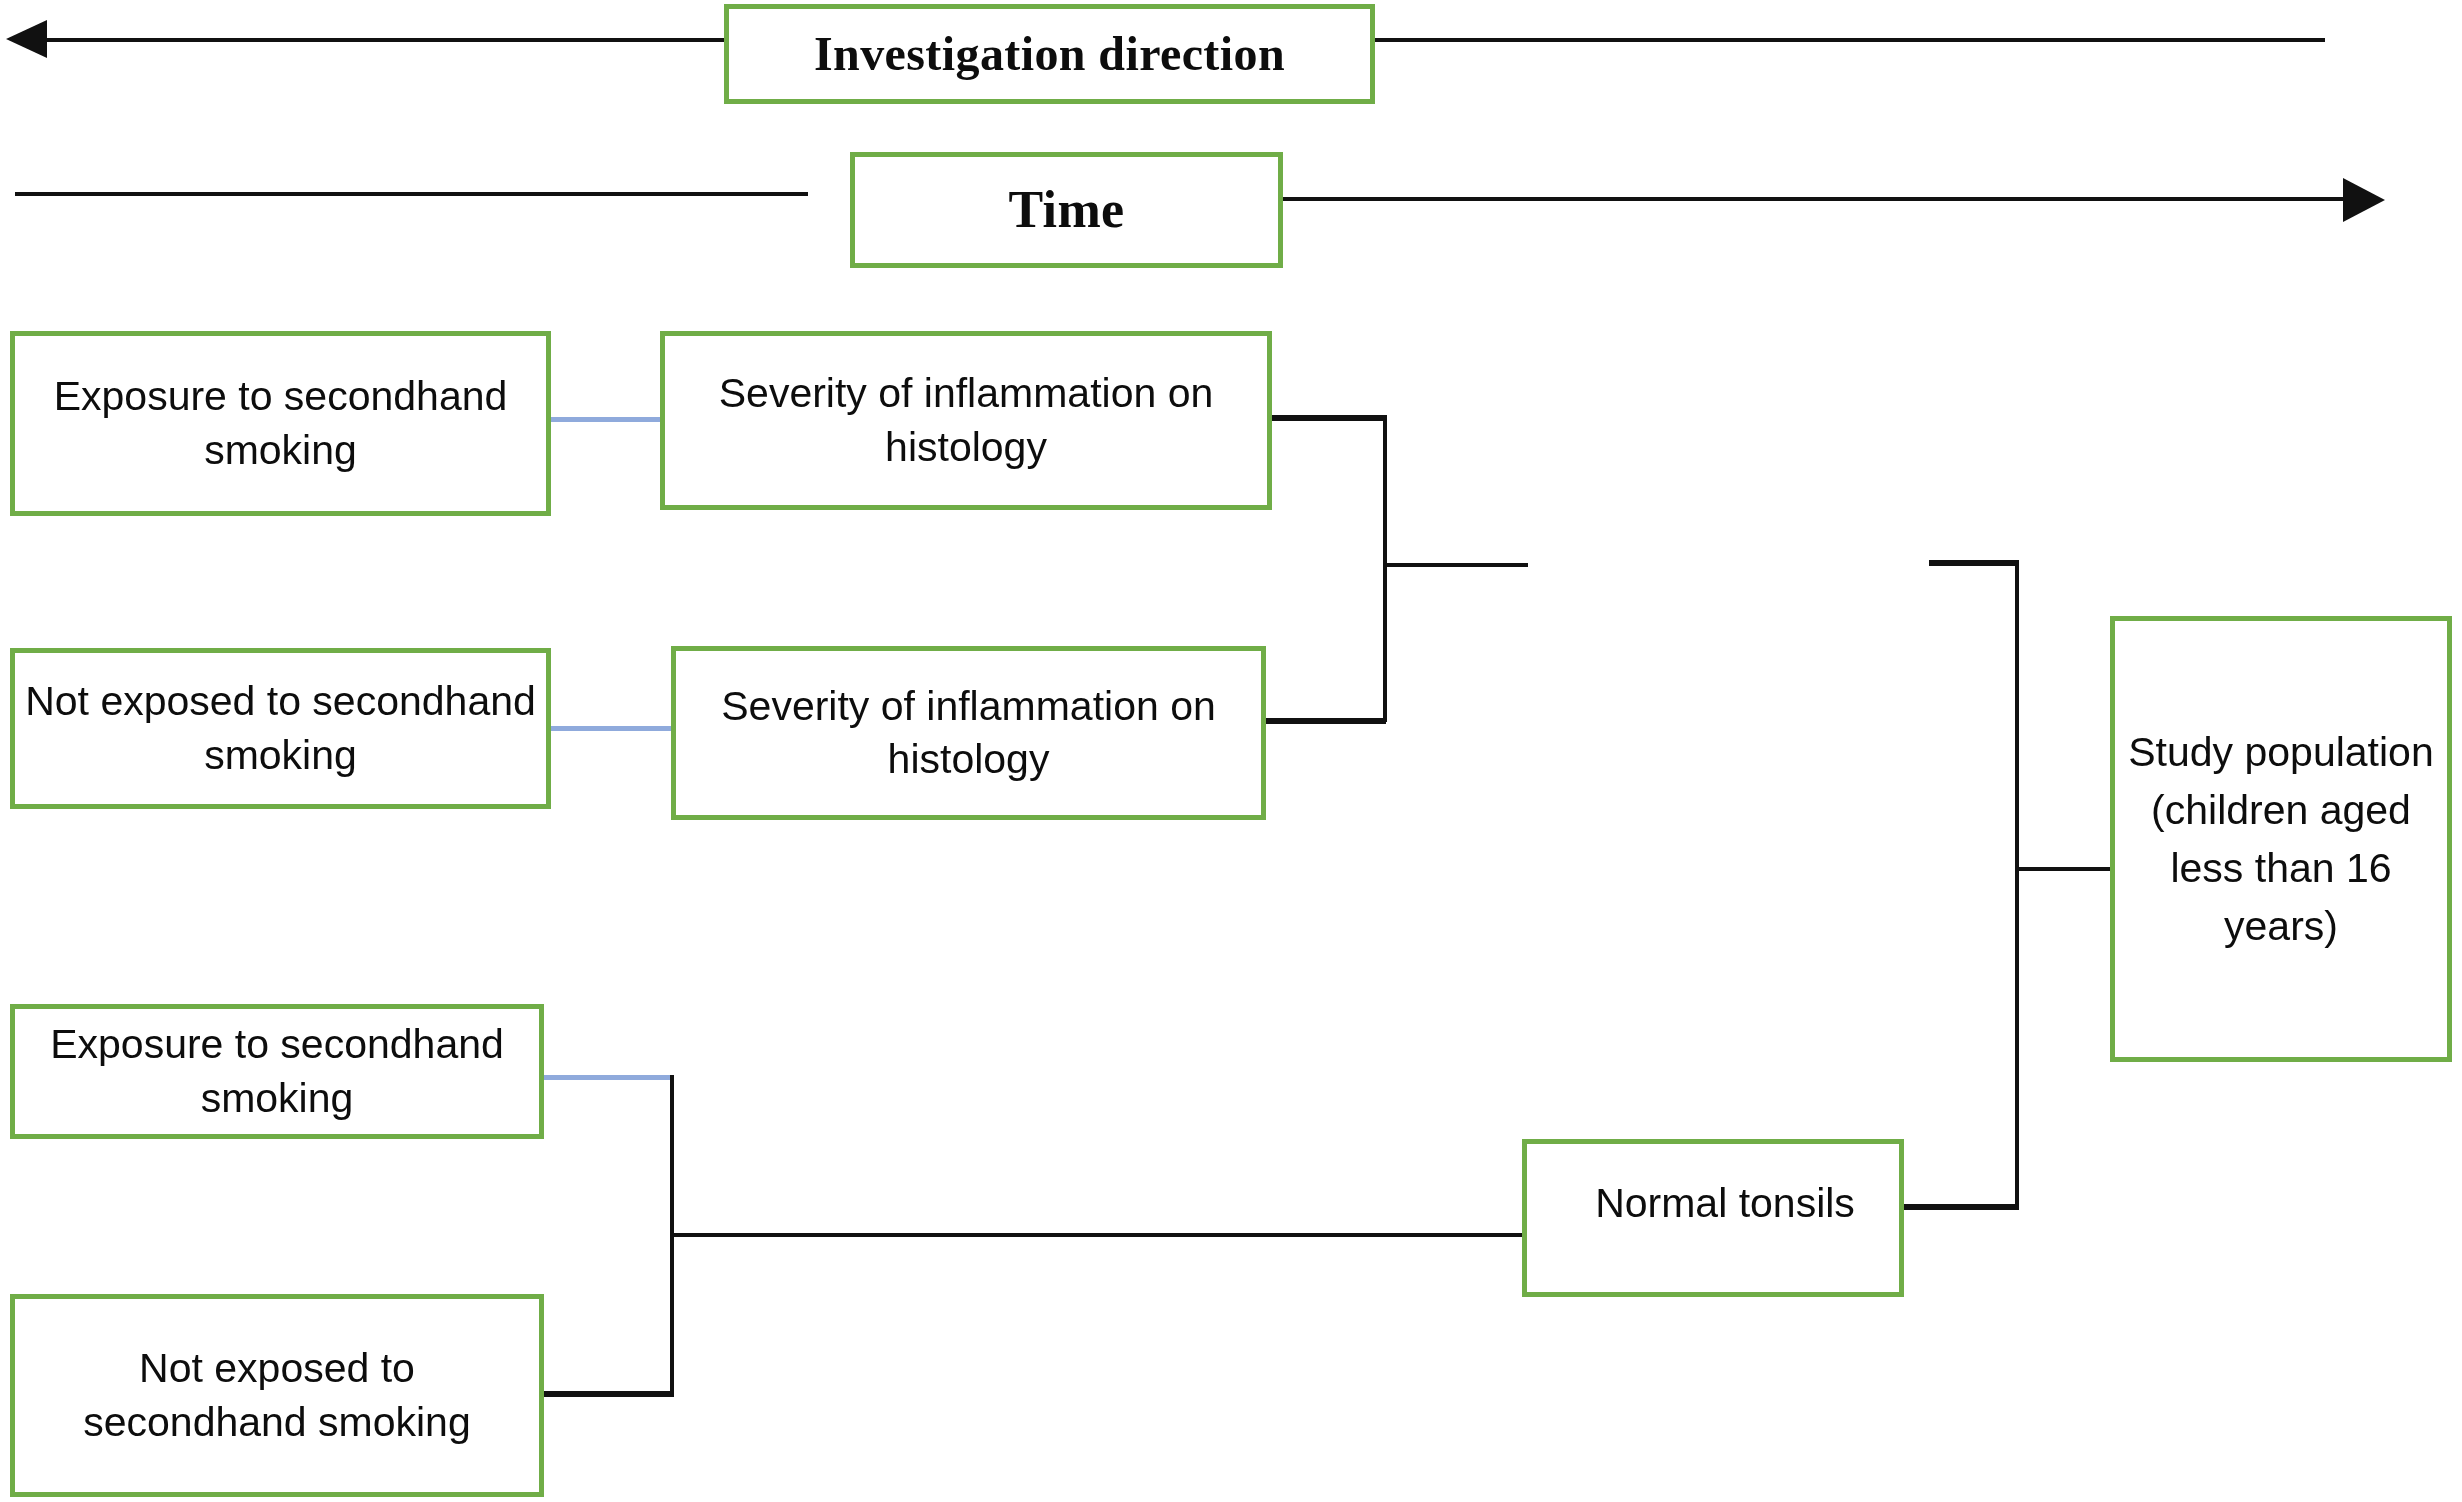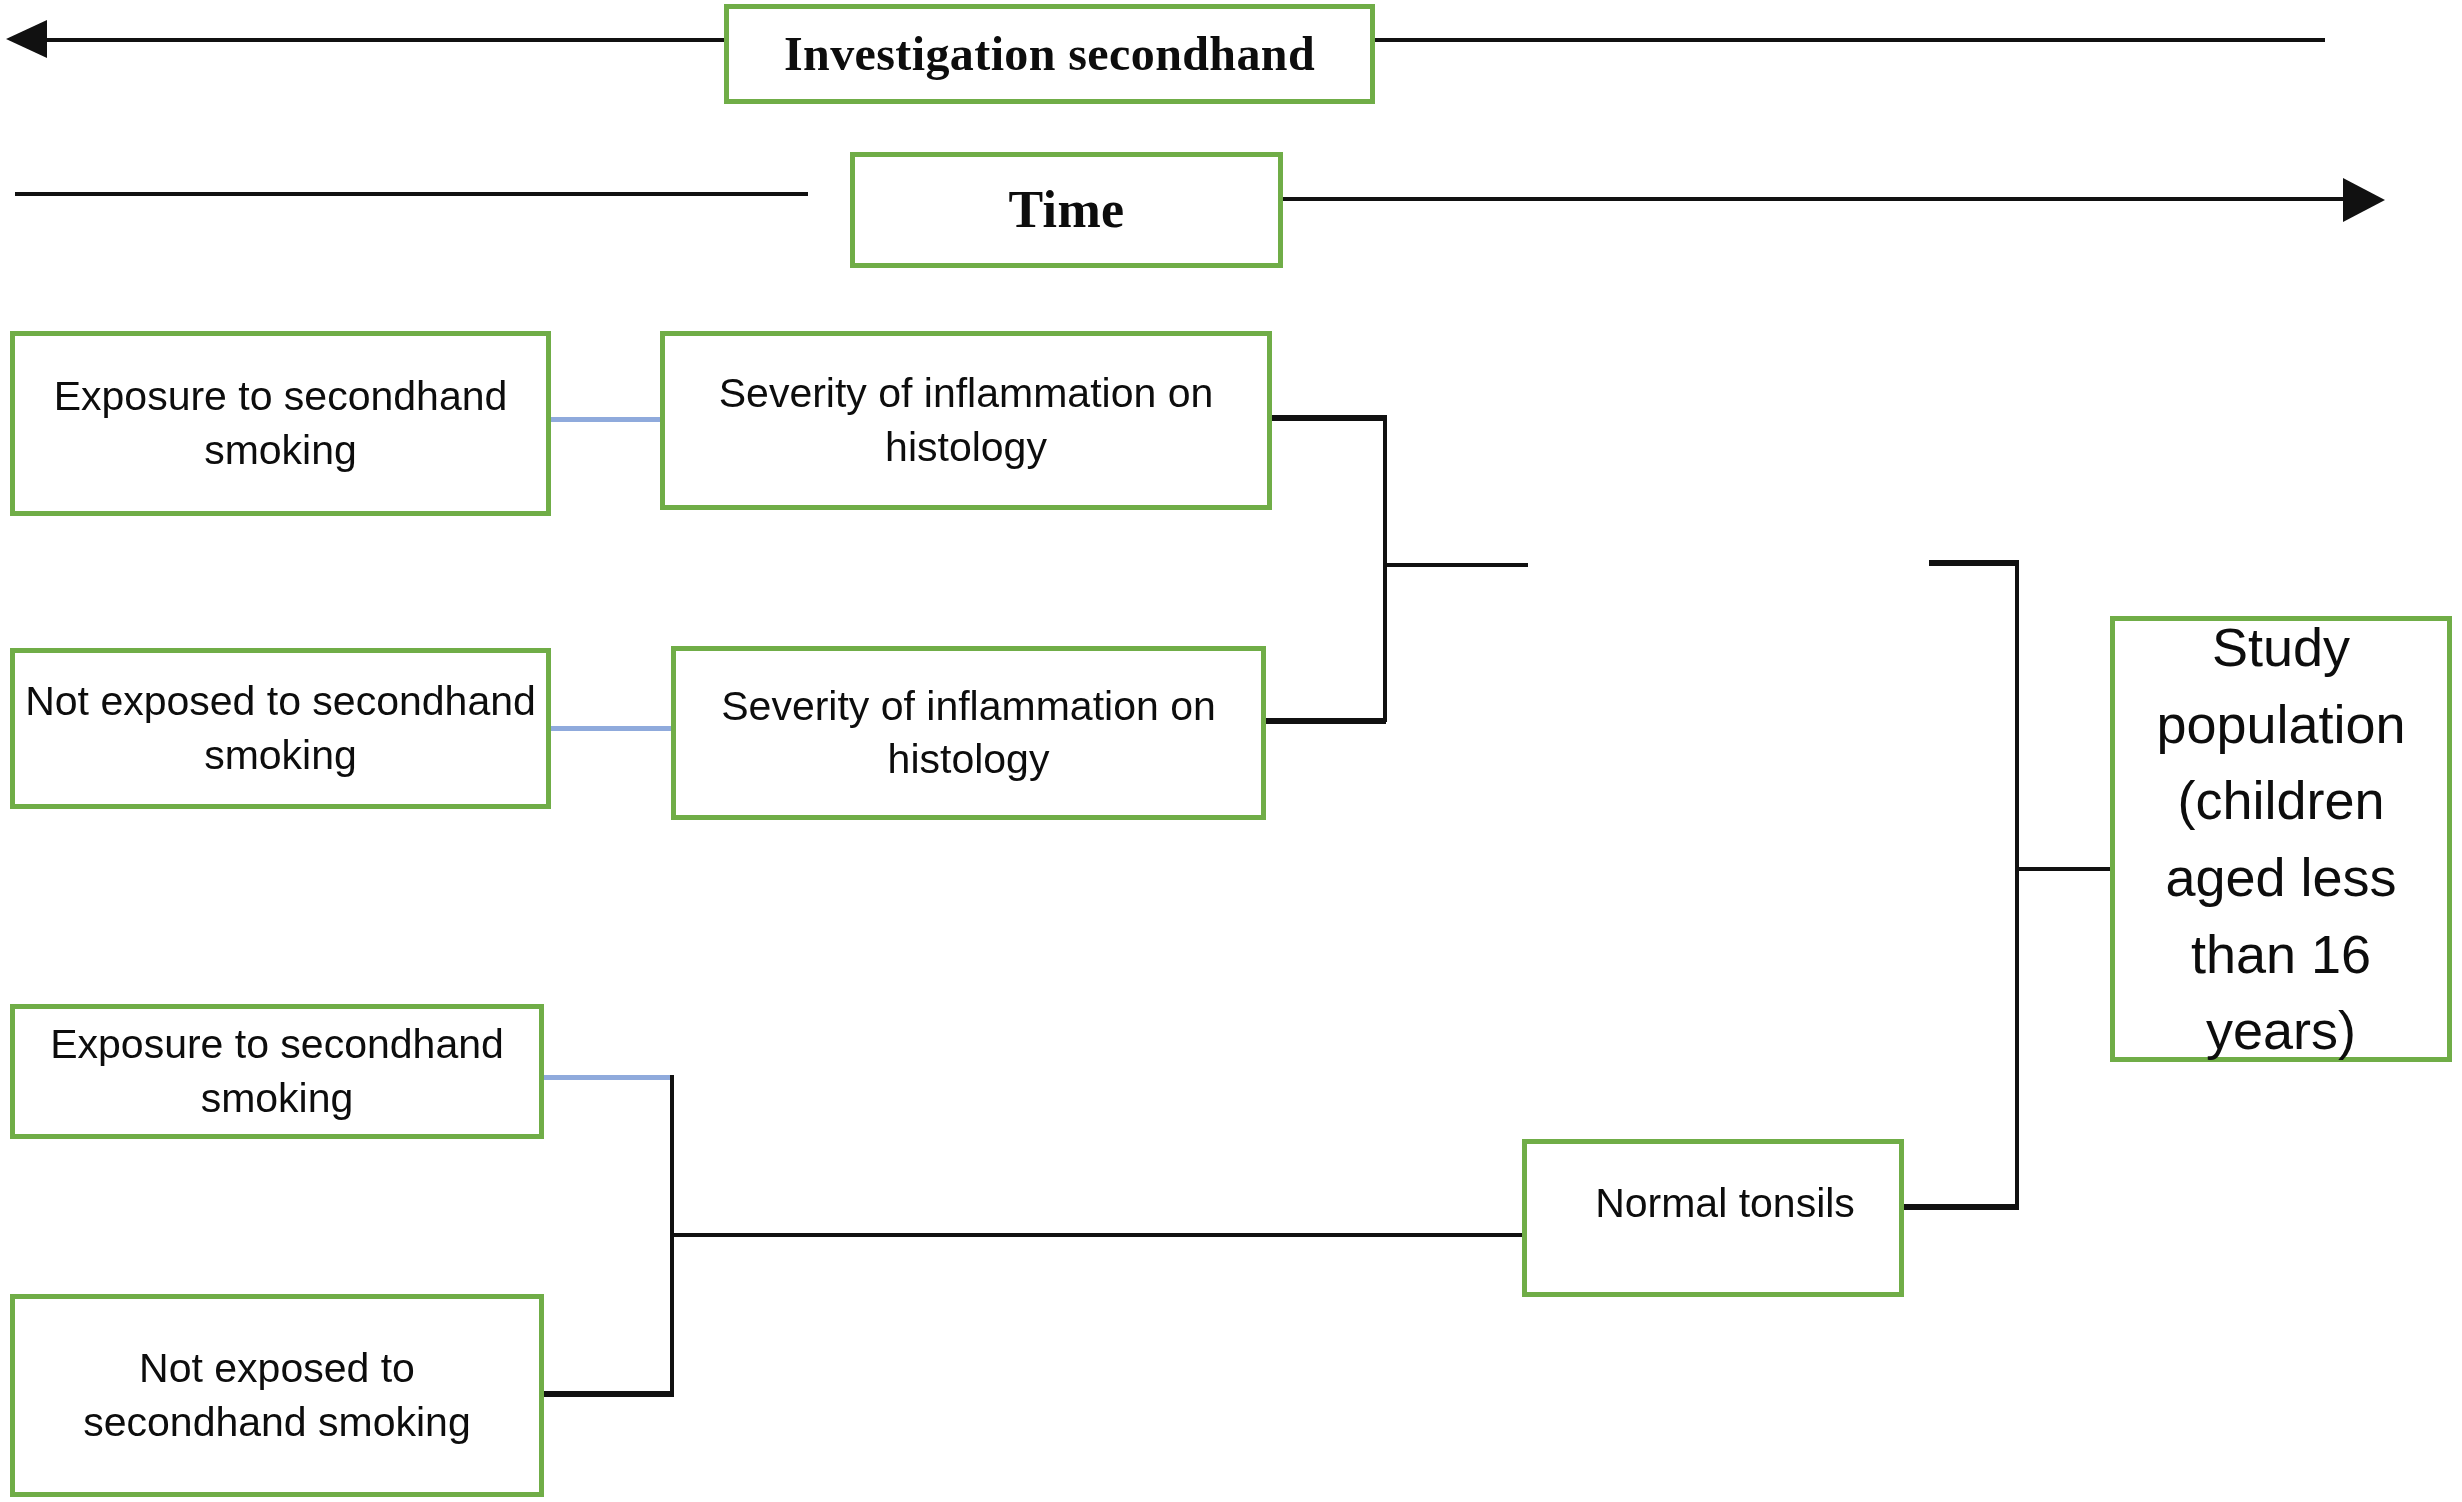--- a/index.html
+++ b/index.html
@@ -22,21 +22,21 @@
     z-index:6;
   }
   .box .txt{display:block;width:100%;padding:0 7.2px;}
   .hdr-box{
     border-width:5.8px;
     font-family:"Liberation Serif", serif;
     font-weight:bold;
     letter-spacing:0.4px;
   }
   .body-box{font-size:41px;}
-  .pop-box{font-size:54px;line-height:1.42;}
+  .pop-box{font-size:41px;line-height:1.42;}
   .topalign{align-items:flex-start;}
   .topalign .txt{padding-top:33px;}
 
   
   .hline{position:absolute;background:#111111;height:3.6px;z-index:3;}
   .vline{position:absolute;background:#111111;width:3.6px;z-index:3;}
   .hline.blue{background:#8faadc;height:5px;}
   .hline.thick{height:5.8px;}
   .axis{position:absolute;background:#111111;height:4.3px;z-index:2;}
 
@@ -56,21 +56,21 @@
 </head>
 <body>
 
 <div id="canvas">
 
   <div class="arrow-left" style="left:5.8px; top:20px;"></div>
   <div class="axis" style="left:42px; top:38px; width:687px;"></div>
   <div class="axis" style="left:1368px; top:38px; width:957px;"></div>
 
   <div class="box hdr-box" style="left:724px; top:4.3px; width:651px; height:100px; font-size:48px;">
-    <span class="txt">Investigation secondhand</span>
+    <span class="txt">Investigation direction</span>
   </div>
 
   <div class="axis" style="left:14.5px; top:192px; width:793px;"></div>
   <div class="axis" style="left:1229px; top:197px; width:1117px;"></div>
   <div class="arrow-right" style="left:2343px; top:178px;"></div>
 
   <div class="box hdr-box" style="left:802px; top:152px; width:433px; height:116px; font-size:52px;margin-left:48px;">
     <span class="txt">Time</span>
   </div>
 

